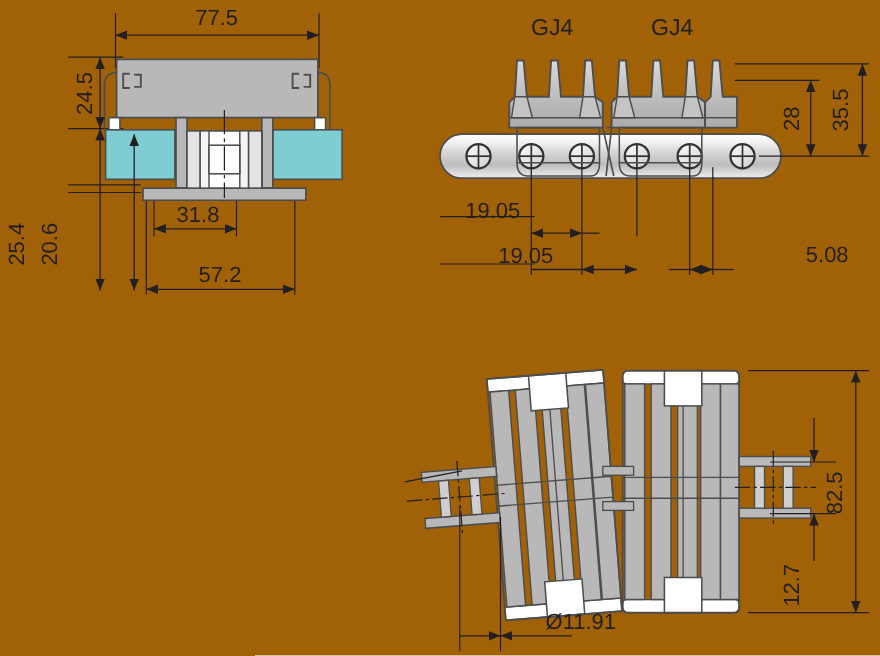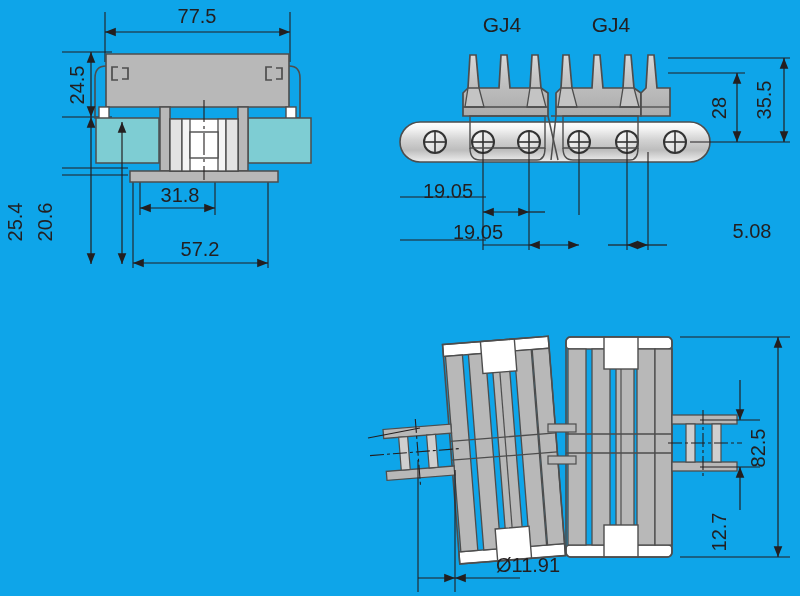--- a/index.html
+++ b/index.html
@@ -1,18 +1,18 @@
 <!DOCTYPE html>
 <html><head>
 <meta charset="utf-8">
 <style>
   html,body{margin:0;padding:0;background:#ffffff;}
   body{width:800px;height:596px;overflow:hidden;
        font-family:"Liberation Sans",sans-serif;}
-  #sheet{position:relative;width:800px;height:596px;background:#0ea5e9;}
+  #sheet{position:relative;width:800px;height:596px;background:#a16207;}
   svg{display:block;}
   .dimtxt{font-family:"Liberation Sans",sans-serif;font-size:20px;fill:#231f20;}
   .lbl{font-family:"Liberation Sans",sans-serif;font-size:21px;fill:#231f20;}
 </style>
 </head>
 <body>
 
 <div id="sheet">
 
 <svg width="800" height="596" viewBox="0 0 800 596">

